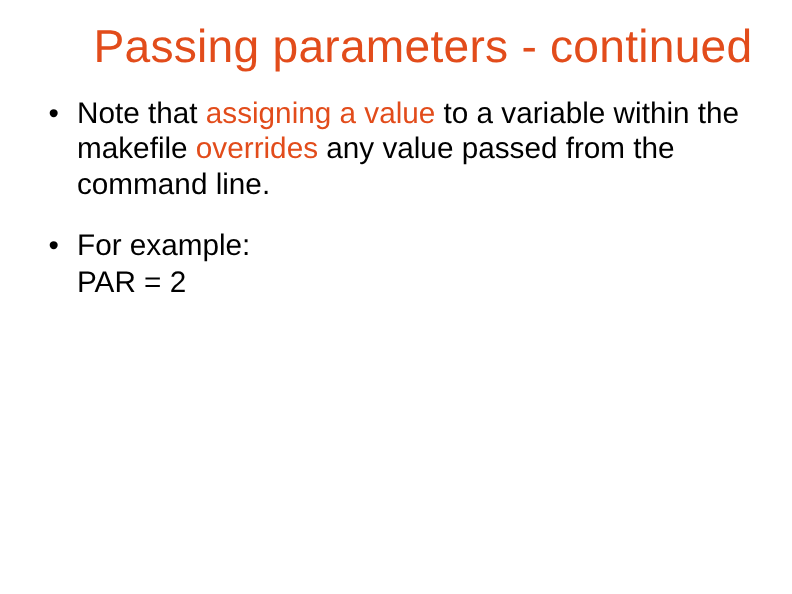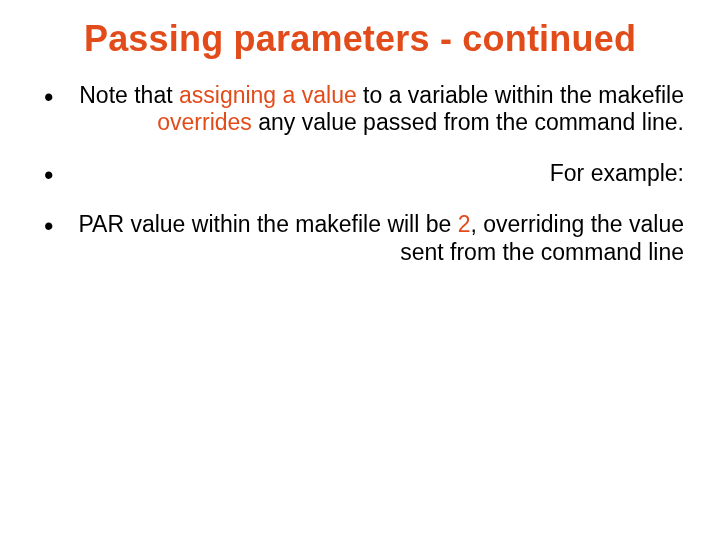--- a/index.html
+++ b/index.html
@@ -11,38 +11,37 @@
     font-family: "Comic Sans MS", "Comic Sans", cursive, sans-serif;
     color: #000000;
   }
   .slide {
     box-sizing: border-box;
     width: 720px;
     height: 540px;
     padding: 18px 36px 20px 36px;
   }
   .title {
-    text-align: center;
-    font-size: 36px;
-    font-weight: 700;
+    text-align: right;
+    font-size: 42px;
+    font-weight: 400;
     margin: 0 0 22px 0;
     letter-spacing: 0.2px;
   }
   ul.bullets {
     margin: 0;
     padding: 0 0 0 26px;
     list-style: none;
   }
   ul.bullets > li {
     position: relative;
-    font-size: 23px;
+    font-size: 27px;
     line-height: 1.18;
     margin-bottom: 24px;
     padding-left: 8px;
-    text-align: right;
   }
   ul.bullets > li::before {
     content: "•";
     position: absolute;
     left: -18px;
     top: 0;
     font-size: 27px;
     color: #000;
   }
   .sub {
@@ -60,20 +59,18 @@
   <h1 class="title accent" style="color: rgb(226, 76, 27);">Passing parameters - continued</h1>
 
   <ul class="bullets">
 
     <li>
       <span>Note that </span><span class="accent" style="color: rgb(226, 76, 27);">assigning a value</span><span> to a variable within the makefile </span><span class="accent" style="color: rgb(226, 76, 27);">overrides</span><span> any value passed from the command line.</span>
     </li>
 
     <li>
       <span class="sub">For example:</span>
+      <span class="sub">PAR = 2</span>
     </li>
 
-    <li>
-      <span>PAR value within the makefile will be </span><span class="accent" style="color: rgb(226, 76, 27);">2</span><span>, overriding the value sent from the command line</span>
-    </li>
 
   </ul>
 </div>
 
 </body></html>

